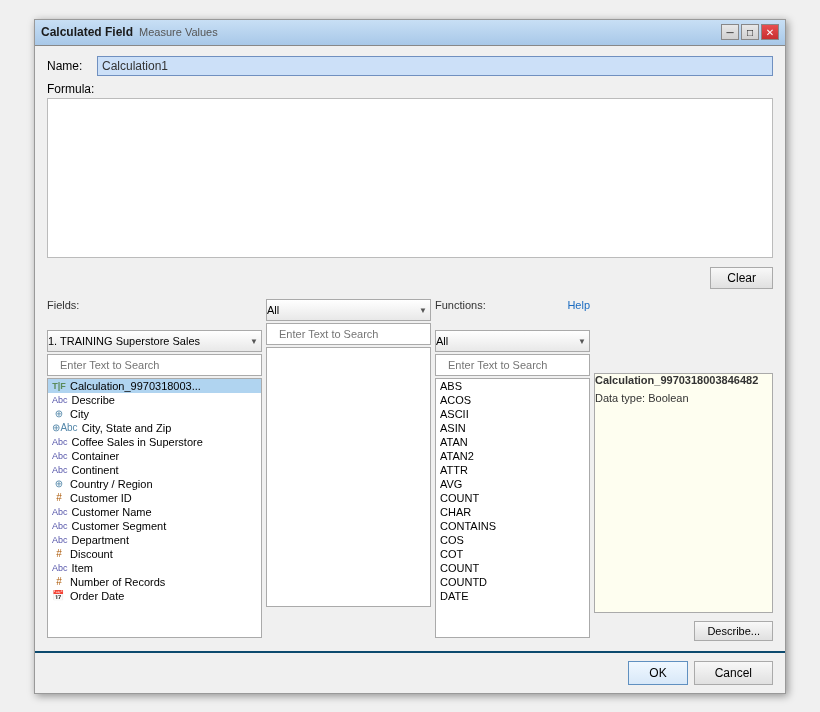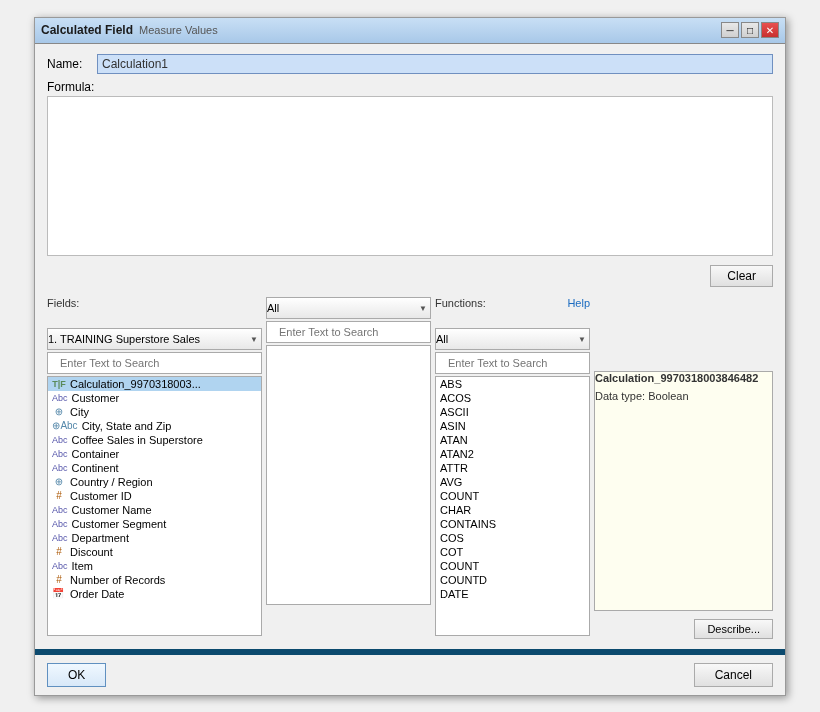--- a/index.html
+++ b/index.html
@@ -231,24 +231,24 @@
       padding: 3px 12px;
       background: linear-gradient(to bottom, #f8f8f8, #e0e0e0);
       border: 1px solid #aaa;
       cursor: pointer;
       font-size: 11px;
       margin-top: 4px;
       align-self: flex-end;
     }
     .bottom-row {
       display: flex;
-      justify-content: space-between;
-      gap: 20px;
+      justify-content: flex-end;
+      gap: 6px;
       padding: 8px 12px;
-      border-top: 6px solid #0c4a6e;
+      border-top: 2px solid #0c4a6e;
     }
     .ok-btn, .cancel-btn {
       padding: 4px 20px;
       font-size: 12px;
       cursor: pointer;
       border: 1px solid #aaa;
     }
     .ok-btn {
       background: linear-gradient(to bottom, #f0f8ff, #d8e8f8);
       border-color: #6090c0;
@@ -308,21 +308,21 @@
           </select>
         </div>
         <input class="search-input" type="text" placeholder="Enter Text to Search" style="">
         <div class="list-box">
           <div class="list-item selected">
             <span class="item-icon tf">T|F</span>
             <span>Calculation_9970318003...</span>
           </div>
           <div class="list-item">
             <span class="item-icon abc">Abc</span>
-            <span>Customer</span>
+            <span>Describe</span>
           </div>
           <div class="list-item">
             <span class="item-icon geo">⊕</span>
             <span>City</span>
           </div>
           <div class="list-item">
             <span class="item-icon geo">⊕Abc</span>
             <span>City, State and Zip</span>
           </div>
           <div class="list-item">

